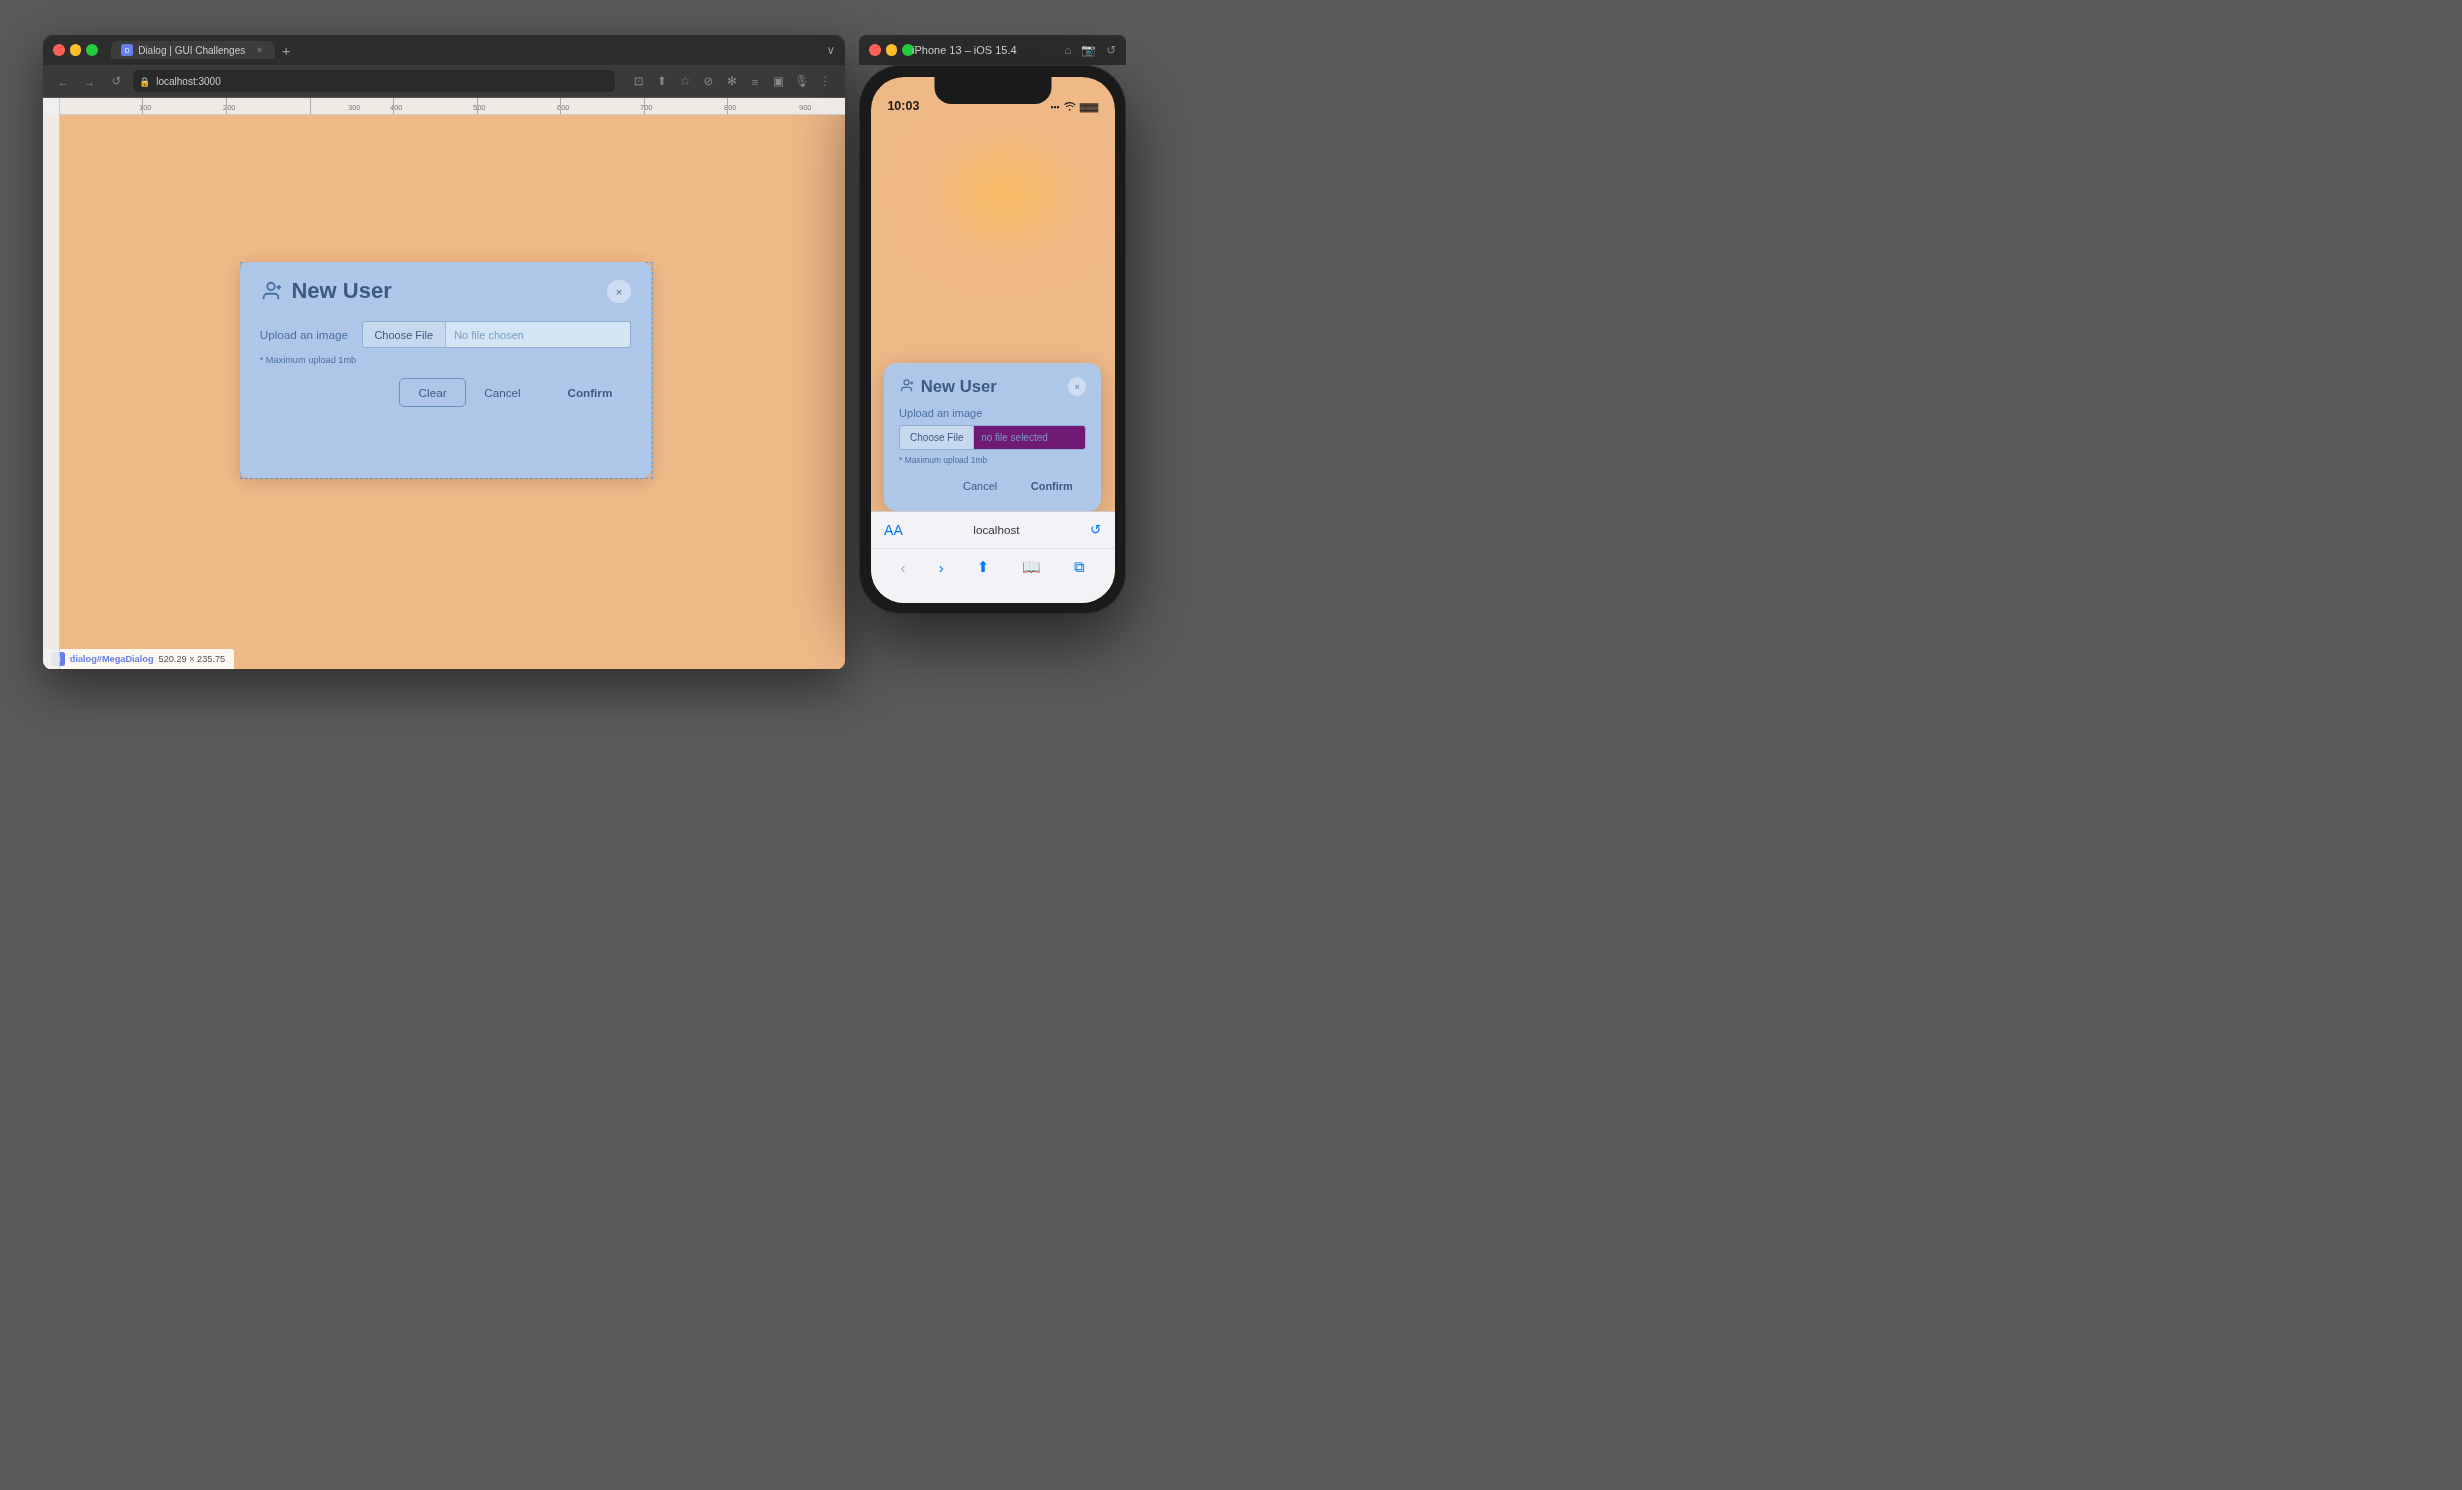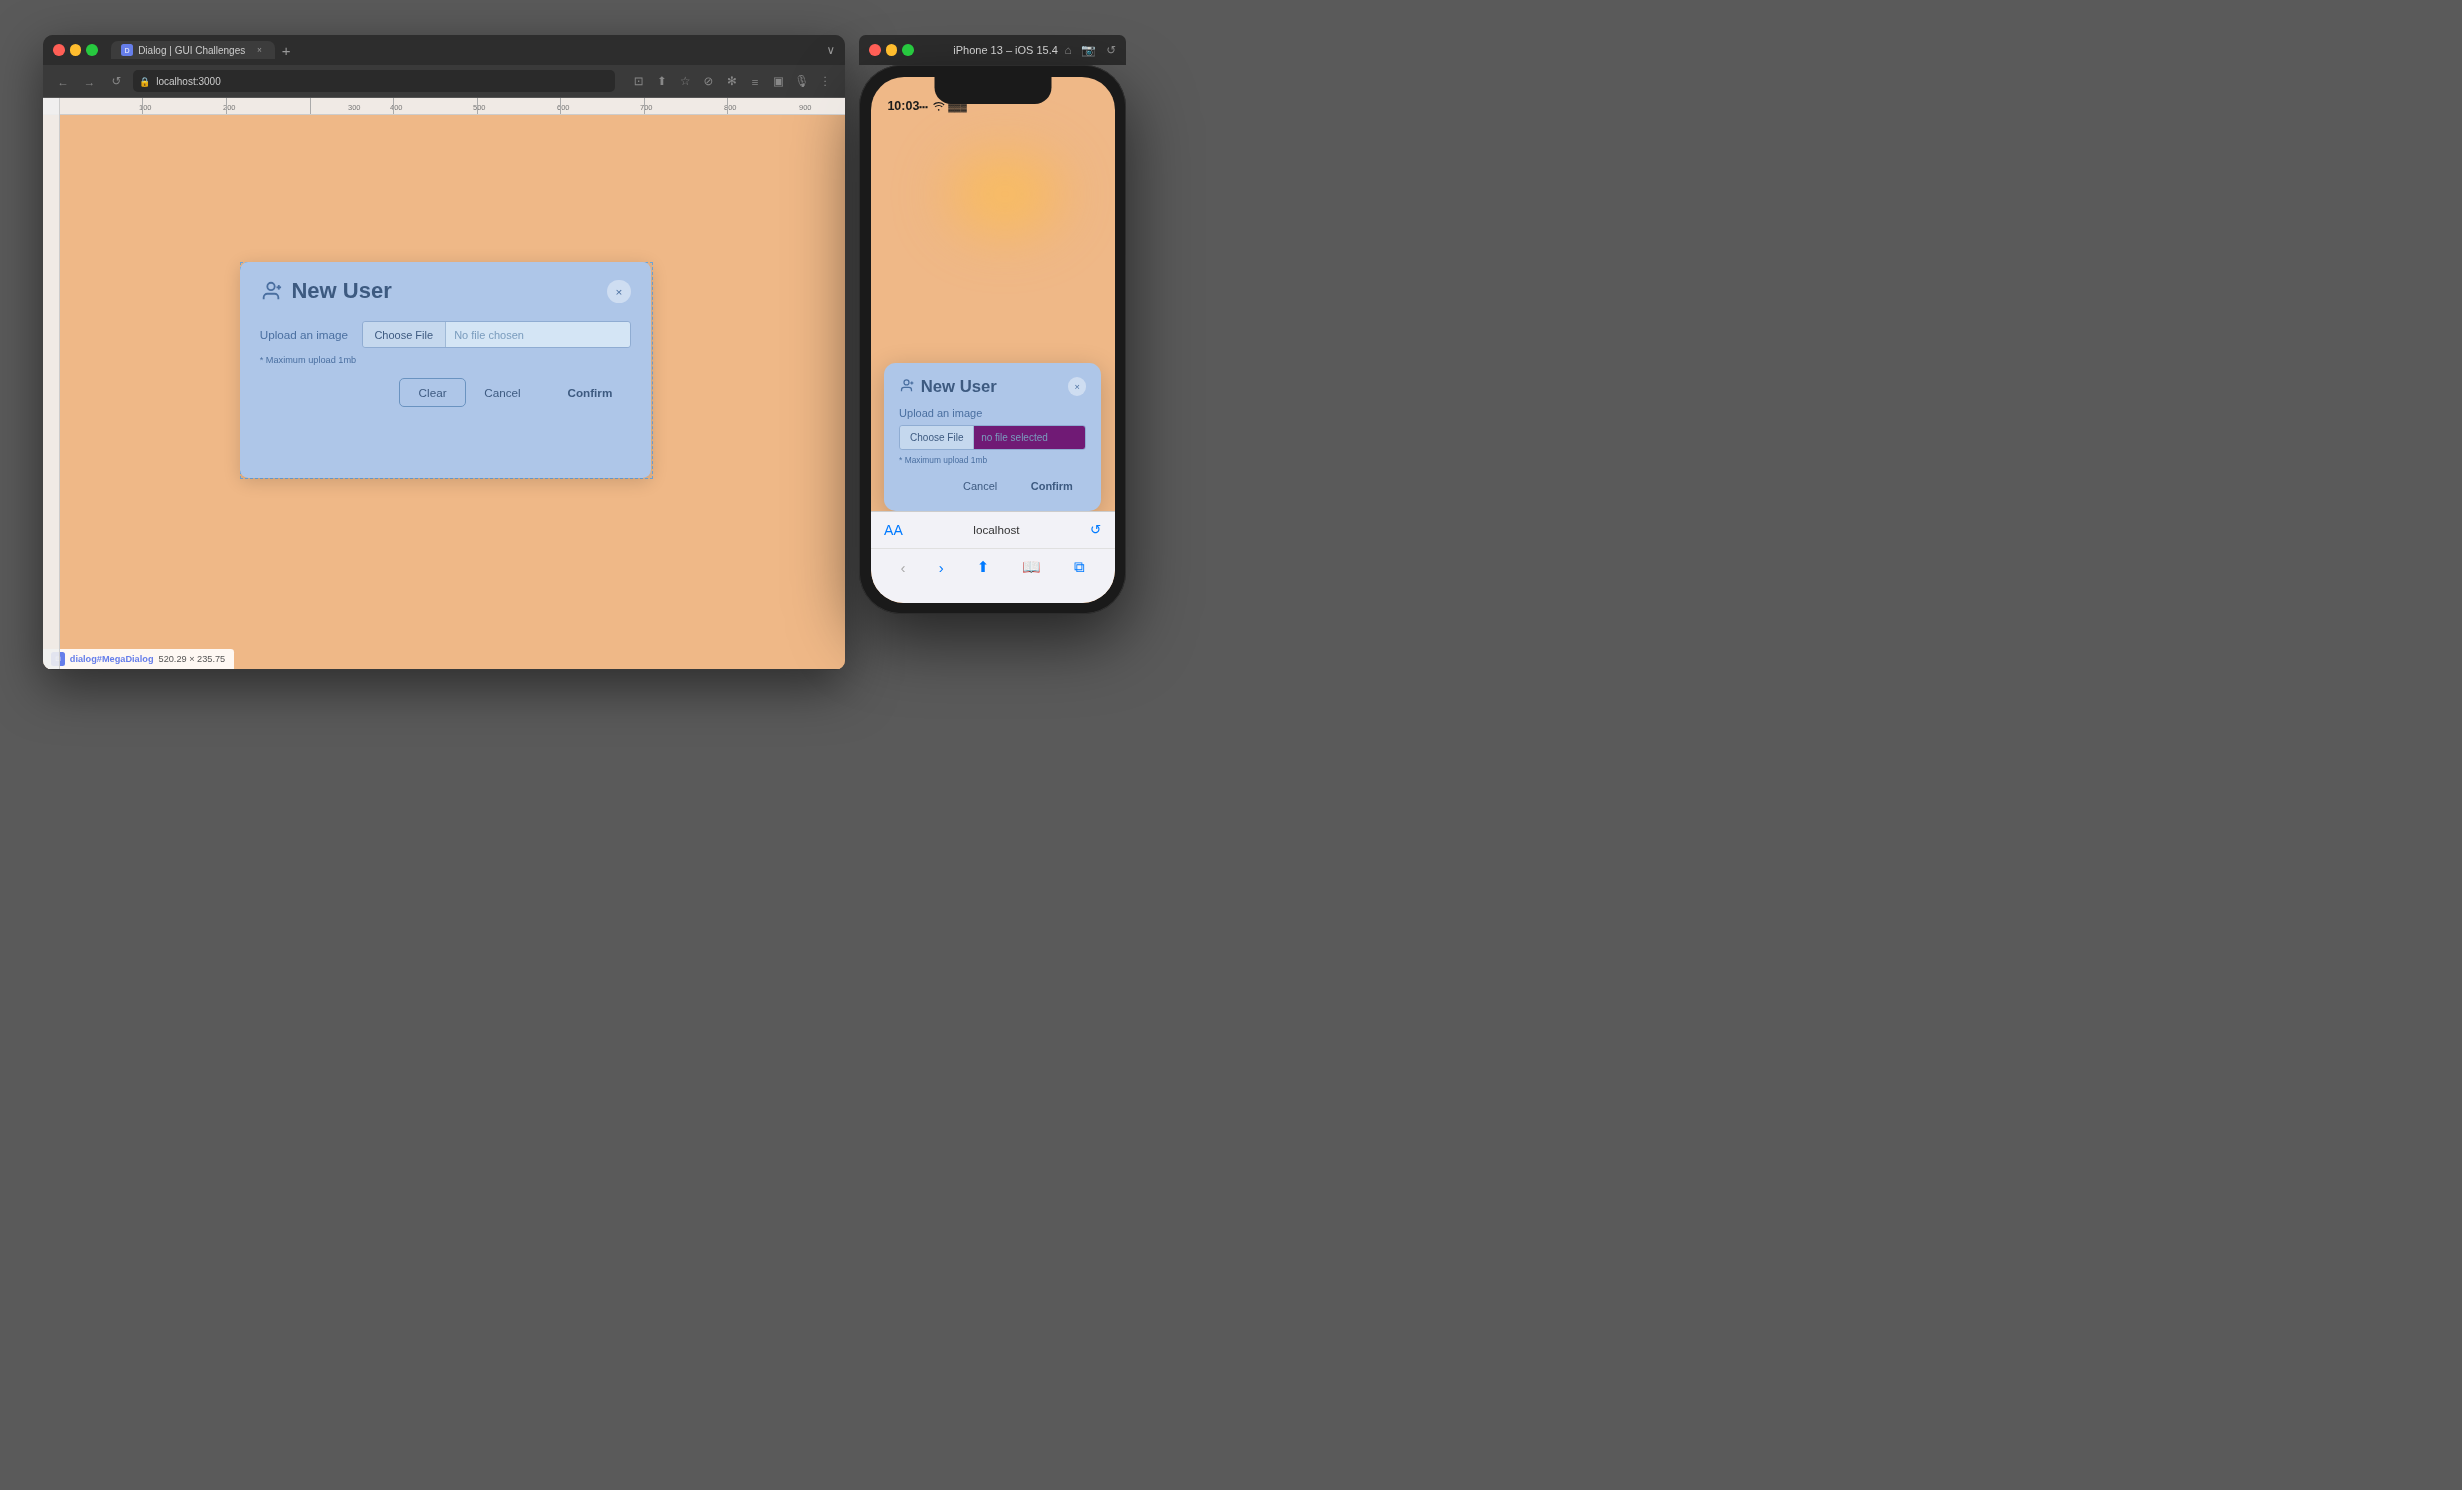--- a/index.html
+++ b/index.html
@@ -414,21 +414,21 @@
       align-items: center;
       padding: 0 10px;
       gap: 6.7px;
     }
     .iphone-title-traffic {
       display: flex;
       gap: 5px;
     }
     .iphone-title-text {
       flex: 1;
-      text-align: right;
+      text-align: center;
       color: #ccc;
       font-size: 11px;
       margin-left: -50px;
     }
 
     .iphone-device {
       background: #1a1a1a;
       border-radius: 42px;
       padding: 11.7px;
       box-shadow: 0 25px 67px rgba(0,0,0,0.6), inset 0 0 0 0.8px #333;
@@ -463,20 +463,21 @@
 
     
     .iphone-status-bar {
       position: absolute;
       top: 0;
       left: 0;
       right: 0;
       height: 40px;
       display: flex;
       align-items: flex-end;
+      justify-content: space-between;
       padding: 0 16.7px 3.3px;
       z-index: 15;
     }
     .iphone-time {
       font-size: 12.5px;
       font-weight: 600;
       color: #1a1a1a;
     }
     .iphone-status-icons {
       display: flex;

